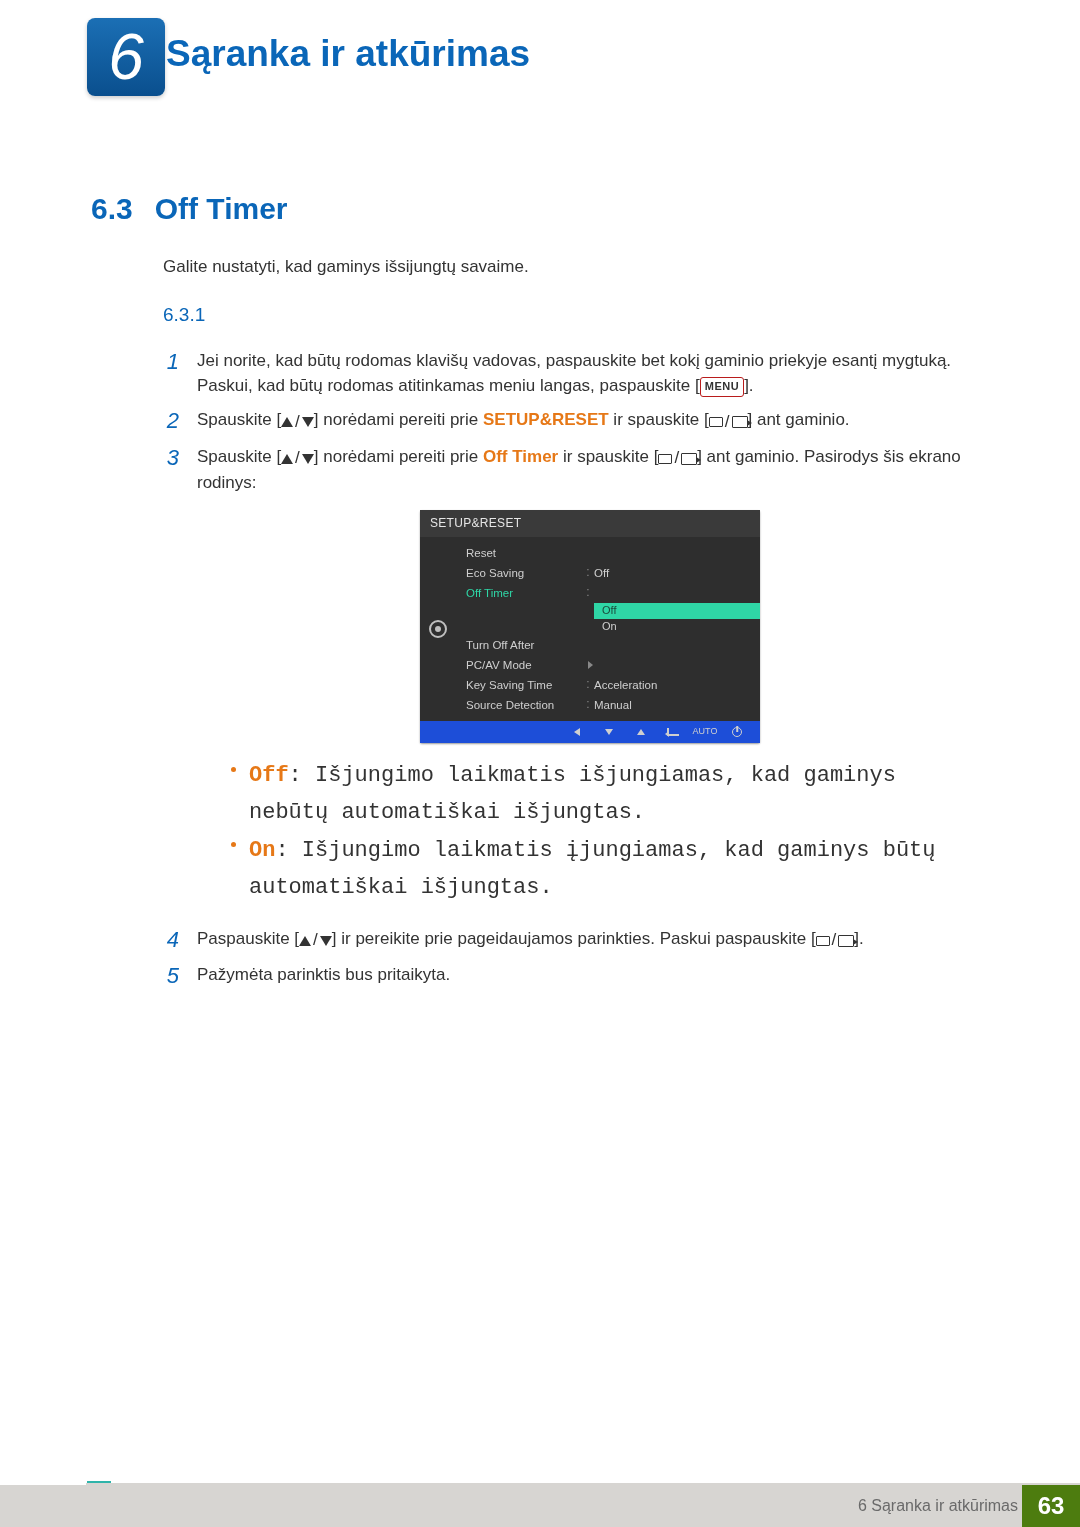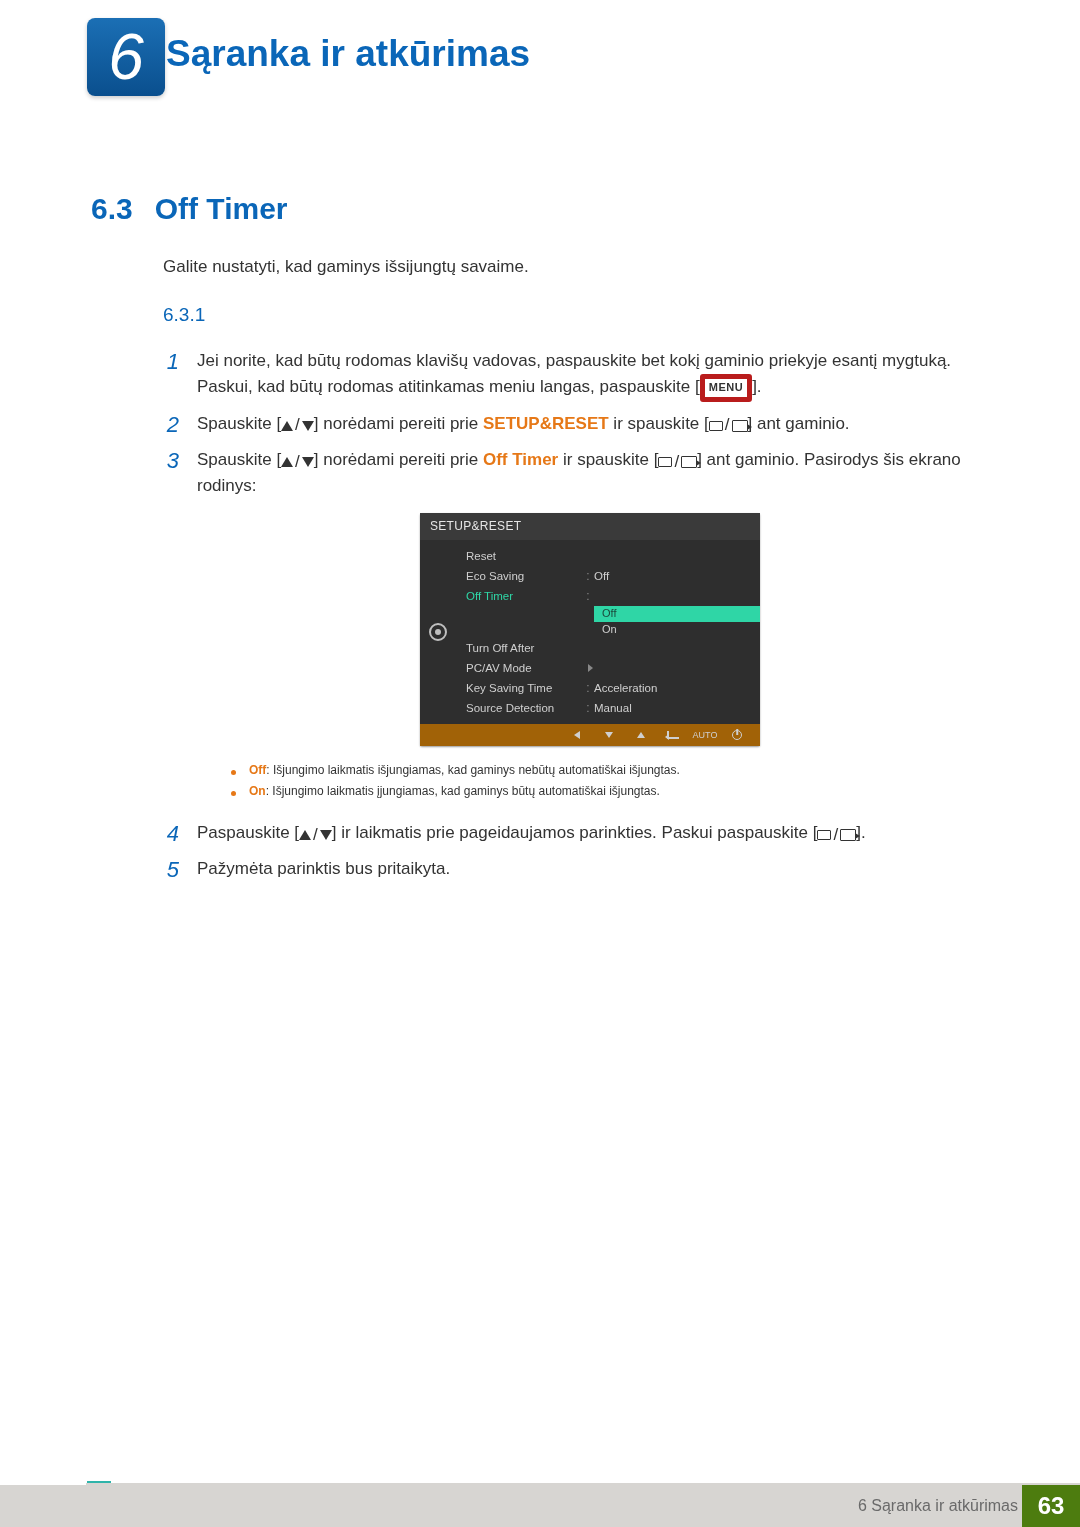--- a/index.html
+++ b/index.html
@@ -26,21 +26,21 @@
   .subsection-row { position: absolute; left: 163px; top: 304px; display: flex; gap: 14px; align-items: baseline; }
   .subsection-num { font-size: 19px; font-weight: normal; color: #0a66b8; }
   .subsection-title { font-size: 19px; font-weight: bold; color: #0a66b8; }
 
   
   .steps { position: absolute; left: 163px; top: 349px; width: 820px; }
   .step { display: flex; gap: 18px; margin-bottom: 10px; }
   .step-num { font-size: 22px; font-style: italic; color: #0a66b8; min-width: 16px; text-align: right; font-family: "Trebuchet MS", Arial, sans-serif; }
   .step-body { font-size: 17px; line-height: 1.45; color: #333; flex: 1; }
   .step-body .orange { color: #e67817; font-weight: bold; }
-  .menu-pill { display: inline-block; border: 5px solid #b91c1c; border-radius: 3px; font-size: 11px; font-weight: bold; padding: 1px 4px; letter-spacing: 0.5px; vertical-align: 1px; }
+  .menu-pill { display: inline-block; border: 1px solid #b91c1c; border-radius: 3px; font-size: 11px; font-weight: bold; padding: 1px 4px; letter-spacing: 0.5px; vertical-align: 1px; }
   .ic { display: inline-flex; align-items: center; gap: 2px; vertical-align: -2px; }
   .tri-up { width: 0; height: 0; border-left: 6px solid transparent; border-right: 6px solid transparent; border-bottom: 10px solid #333; display: inline-block; }
   .tri-down { width: 0; height: 0; border-left: 6px solid transparent; border-right: 6px solid transparent; border-top: 10px solid #333; display: inline-block; }
   .rect-ic { width: 14px; height: 10px; border: 1.5px solid #333; display: inline-block; border-radius: 1px; }
   .src-ic { position: relative; width: 16px; height: 12px; border: 1.5px solid #333; display: inline-block; border-radius: 1px; }
   .src-ic::after { content: ""; position: absolute; right: -5px; top: 3px; width: 0; height: 0; border-top: 3px solid transparent; border-bottom: 3px solid transparent; border-left: 5px solid #333; }
 
   
   .osd-holder { margin: 14px 0 8px 0; display: flex; justify-content: center; }
   .osd { width: 340px; background: #2e2e2e; border-radius: 2px; font-size: 12px; color: #cfcfcf; box-shadow: 0 1px 2px rgba(0,0,0,0.4); }
@@ -53,32 +53,32 @@
   .osd-row { display: flex; align-items: center; height: 20px; }
   .osd-label { width: 120px; padding-left: 4px; font-size: 11.5px; }
   .osd-colon { width: 12px; text-align: center; color: #888; }
   .osd-value { flex: 1; font-size: 11.5px; color: #cfcfcf; }
   .osd-row.active .osd-label { color: #2fd6a6; }
   .osd-opt { display: flex; flex-direction: column; margin-left: 132px; }
   .osd-opt-item { height: 16px; font-size: 11px; padding-left: 8px; display: flex; align-items: center; }
   .osd-opt-item.sel { background: #2fd6a6; color: #1b4a3c; }
   .osd-right-arrow { width: 16px; display:flex; align-items:center; justify-content:center; }
   .osd-right-arrow span { width:0; height:0; border-top:4px solid transparent; border-bottom:4px solid transparent; border-left:5px solid #888; }
-  .osd-footer { background: #a16207; height: 22px; display: flex; align-items: center; justify-content: flex-end; gap: 14px; padding: 0 14px; }
+  .osd-footer { background: #1d4ed8; height: 22px; display: flex; align-items: center; justify-content: flex-end; gap: 14px; padding: 0 14px; }
   .osd-footer .fi { width: 18px; height: 12px; display: inline-flex; align-items: center; justify-content: center; color: #cfcfcf; font-size: 9px; }
   .fi-tri-left { width:0;height:0;border-top:4px solid transparent;border-bottom:4px solid transparent;border-right:6px solid #cfcfcf; }
   .fi-tri-down2 { width:0;height:0;border-left:4px solid transparent;border-right:4px solid transparent;border-top:6px solid #cfcfcf; }
   .fi-tri-up2 { width:0;height:0;border-left:4px solid transparent;border-right:4px solid transparent;border-bottom:6px solid #cfcfcf; }
   .fi-enter { width:12px; height:8px; border-left:2px solid #cfcfcf; border-bottom:2px solid #cfcfcf; position:relative; }
   .fi-enter::after { content:""; position:absolute; left:-4px; bottom:-3px; width:0;height:0;border-top:3px solid transparent;border-bottom:3px solid transparent;border-right:4px solid #cfcfcf; }
   .fi-power { width:10px; height:10px; border:1.5px solid #cfcfcf; border-radius:50%; position:relative; }
   .fi-power::after { content:""; position:absolute; left:50%; top:-2px; width:1.5px; height:6px; background:#cfcfcf; transform:translateX(-50%); }
 
   .bullets { margin: 14px 0 10px 34px; }
-  .bullets li { list-style: none; font-size: 12px; line-height: 1.7; position: relative; padding-left: 18px; }
+  .bullets li { list-style: none; font-size: 22px; line-height: 1.7; position: relative; padding-left: 18px; font-family: Liberation Mono, monospace; }
   .bullets li::before { content: ""; position: absolute; left: 0; top: 10px; width: 5px; height: 5px; background: #e67817; border-radius: 50%; }
   .bullets .term { font-weight: bold; color: #e67817; }
 
   
   .footer { position: absolute; left: 0; bottom: 0; width: 1080px; height: 42px; display: flex; }
   .footer-bar { flex: 1; background: #d7d5d2; display: flex; align-items: center; justify-content: flex-end; padding-right: 4px; color: #6a6a6a; font-size: 16px; }
   .footer-bar::before { content: ""; position: absolute; left: 0; bottom: 42px; width: 100%; height: 2px; background: linear-gradient(to right, rgba(0,0,0,0) 0%, rgba(0,0,0,0) 8%, #d7d5d2 8%); }
   .footer-page { width: 58px; background: #4d7c0f; color: #fff; display: flex; align-items: center; justify-content: center; font-size: 24px; font-weight: bold; }
   .footer-accent { position: absolute; left: 87px; bottom: 40px; width: 24px; height: 6px; background: #2fb4aa; }
 </style>
@@ -196,21 +196,21 @@
         <ul class="bullets">
           <li><span class="term">Off</span><span>: Išjungimo laikmatis išjungiamas, kad gaminys nebūtų automatiškai išjungtas.</span></li>
           <li><span class="term">On</span><span>: Išjungimo laikmatis įjungiamas, kad gaminys būtų automatiškai išjungtas.</span></li>
         </ul>
       </div>
     </div>
 
     <div class="step">
       <div class="step-num">4</div>
       <div class="step-body">
-        <span>Paspauskite [</span><span class="ic"><span class="tri-up"></span> / <span class="tri-down"></span></span><span>] ir laikmatis prie pageidaujamos parinkties. Paskui paspauskite [</span><span class="ic"><span class="rect-ic"></span> / <span class="src-ic"></span></span><span>].</span>
+        <span>Paspauskite [</span><span class="ic"><span class="tri-up"></span> / <span class="tri-down"></span></span><span>] ir pereikite prie pageidaujamos parinkties. Paskui paspauskite [</span><span class="ic"><span class="rect-ic"></span> / <span class="src-ic"></span></span><span>].</span>
       </div>
     </div>
 
     <div class="step">
       <div class="step-num">5</div>
       <div class="step-body">Pažymėta parinktis bus pritaikyta.</div>
     </div>
 
   </div>
 

